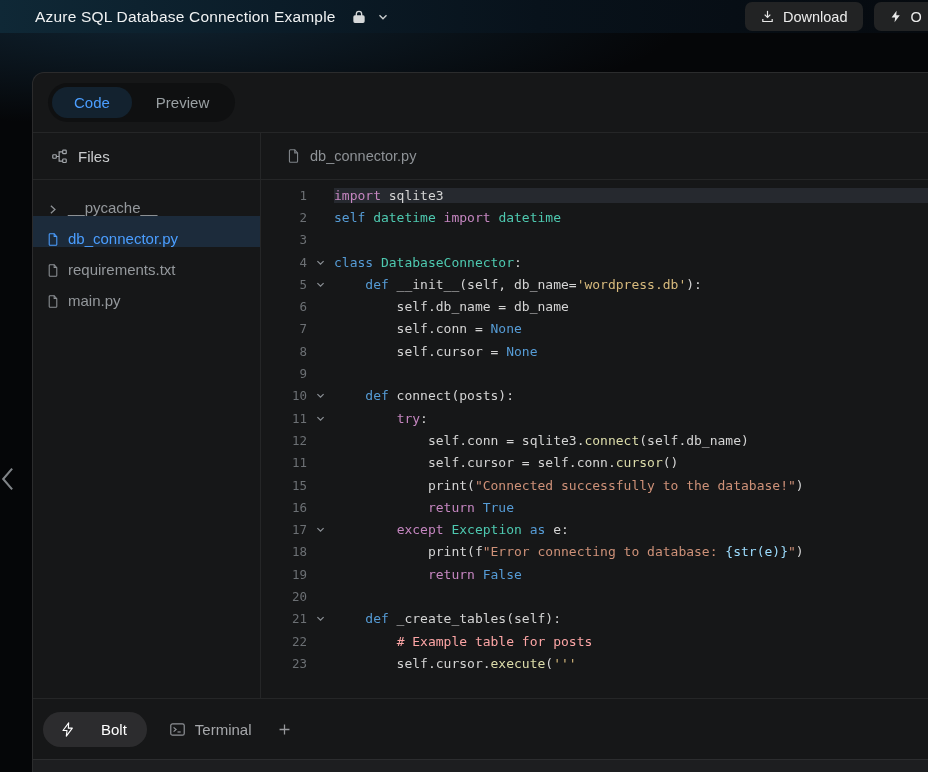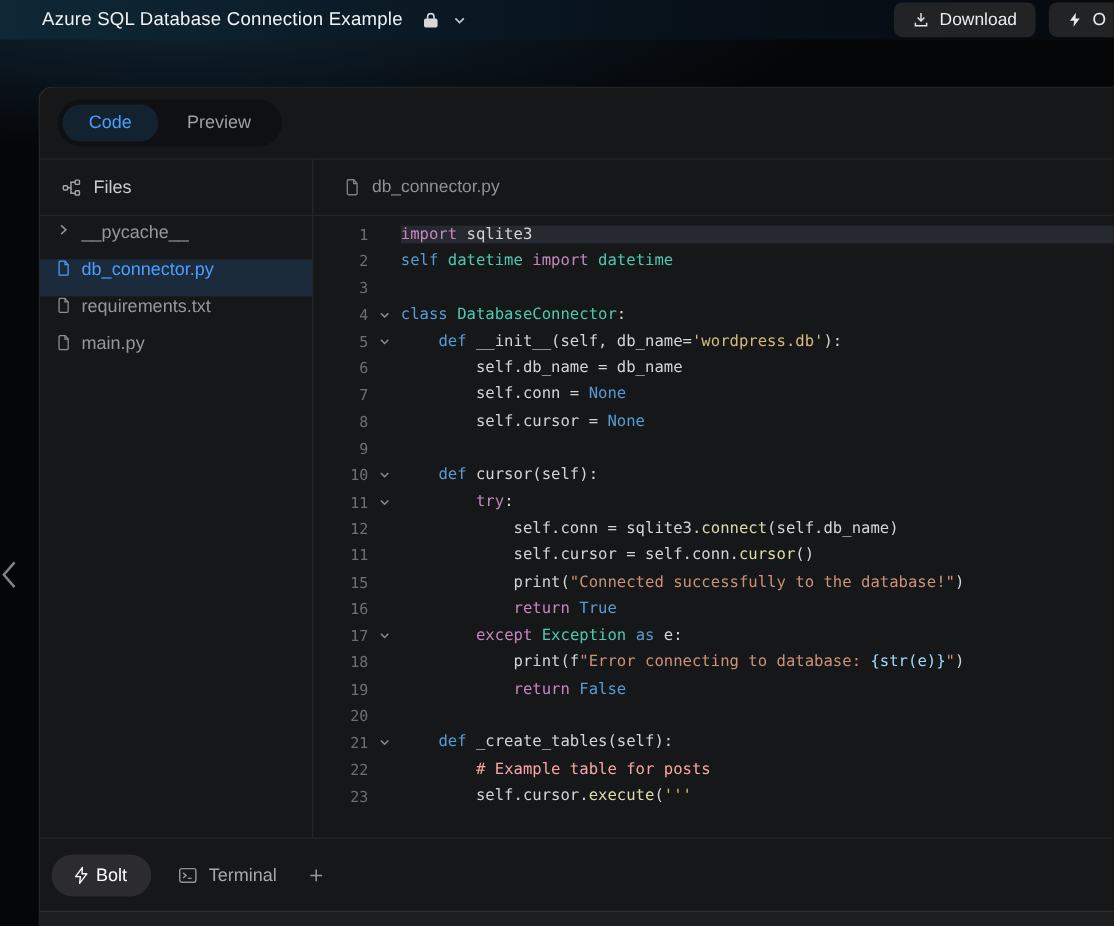--- a/index.html
+++ b/index.html
@@ -66,21 +66,21 @@
   .workspace{ flex:1; display:flex; min-height:0; }
   .sidebar{ width:228px; flex:none; display:flex; flex-direction:column; border-right:1px solid rgba(255,255,255,.065); }
   .side-head{
     height:47px; flex:none; display:flex; align-items:center; gap:10px;
     padding-left:18px; border-bottom:1px solid rgba(255,255,255,.065);
   }
   .side-head .ic{ color:#a2a6aa; display:flex; }
   .side-head-label{ font-size:15px; color:#caccce; }
   .file-list{ padding-top:5px; }
   .frow{
-    height:31px; display:flex; align-items:flex-start; gap:8px; padding-left:12px;
+    height:31px; display:flex; align-items:flex-end; gap:8px; padding-left:12px;
     font-size:15px; color:#94989c; cursor:pointer;
   }
   .frow .ic{ display:flex; color:#8d9195; width:15px; justify-content:center; }
   .frow.selected{ background:#1c2b3b; color:#4b9eff; }
   .frow.selected .ic{ color:#4b9eff; }
 
   
   .editor{ flex:1; min-width:0; display:flex; flex-direction:column; }
   .editor-tabbar{
     height:47px; flex:none; display:flex; align-items:center; gap:9px;
@@ -97,21 +97,21 @@
   .fold{ width:27px; flex:none; display:flex; justify-content:center; color:#8a8f94; cursor:pointer; }
   .cl-code{ flex:1; white-space:pre; min-width:0; }
   .cl.current .cl-code{ background:#26292f; }
   .tok-pl{color:#d4d4d4} .tok-kb{color:#569cd6} .tok-kp{color:#c586c0}
   .tok-ty{color:#4ec9b0} .tok-fn{color:#dcdcaa} .tok-s1{color:#d7ba7d}
   .tok-s2{color:#ce9178} .tok-cm{color:#fca5a5} .tok-fs{color:#9cdcfe}
 
   
   .bottom-bar{ height:60px; flex:none; display:flex; align-items:center; padding-left:10px; }
   .bolt-pill{
-    display:flex; align-items:center; gap:4px; background:#2c2c2e; border:none; cursor:pointer;
+    display:flex; align-items:center; gap:25px; background:#2c2c2e; border:none; cursor:pointer;
     border-radius:999px; padding:9px 20px 9px 17px; color:#ffffff; font-size:15px; font-family:inherit;
   }
   .bolt-pill .ic{ display:flex; color:#fff; }
   .term-tab{
     display:flex; align-items:center; gap:9px; background:none; border:none; cursor:pointer;
     padding:9px 14px; color:#a6a8ab; font-size:15px; font-family:inherit; margin-left:8px;
   }
   .term-tab .ic{ display:flex; color:#8f9296; }
   .plus-btn{ background:none; border:none; color:#97999c; display:flex; cursor:pointer; padding:6px; margin-left:4px; }
   .bottom-strip{ height:13px; flex:none; background:#1d1e20; border-top:1px solid rgba(255,255,255,.07); }
@@ -293,21 +293,21 @@
             <span class="fold"></span>
             <span class="cl-code"></span>
           </div>
           <div class="cl">
             <span class="ln">10</span>
             <span class="fold">
               <svg width="11" height="11" viewBox="0 0 16 16" fill="none" stroke="currentColor" stroke-width="1.8">
                 <polyline points="3.5 6 8 10.5 12.5 6"></polyline>
               </svg>
             </span>
-            <span class="cl-code"><span class="tok-pl">    </span><span class="tok-kb">def</span><span class="tok-pl"> cursor(self):</span></span>
+            <span class="cl-code"><span class="tok-pl">    </span><span class="tok-kb">def</span><span class="tok-pl"> connect(posts):</span></span>
           </div>
           <div class="cl">
             <span class="ln">11</span>
             <span class="fold">
               <svg width="11" height="11" viewBox="0 0 16 16" fill="none" stroke="currentColor" stroke-width="1.8">
                 <polyline points="3.5 6 8 10.5 12.5 6"></polyline>
               </svg>
             </span>
             <span class="cl-code"><span class="tok-pl">        </span><span class="tok-kp">try</span><span class="tok-pl">:</span></span>
           </div>

